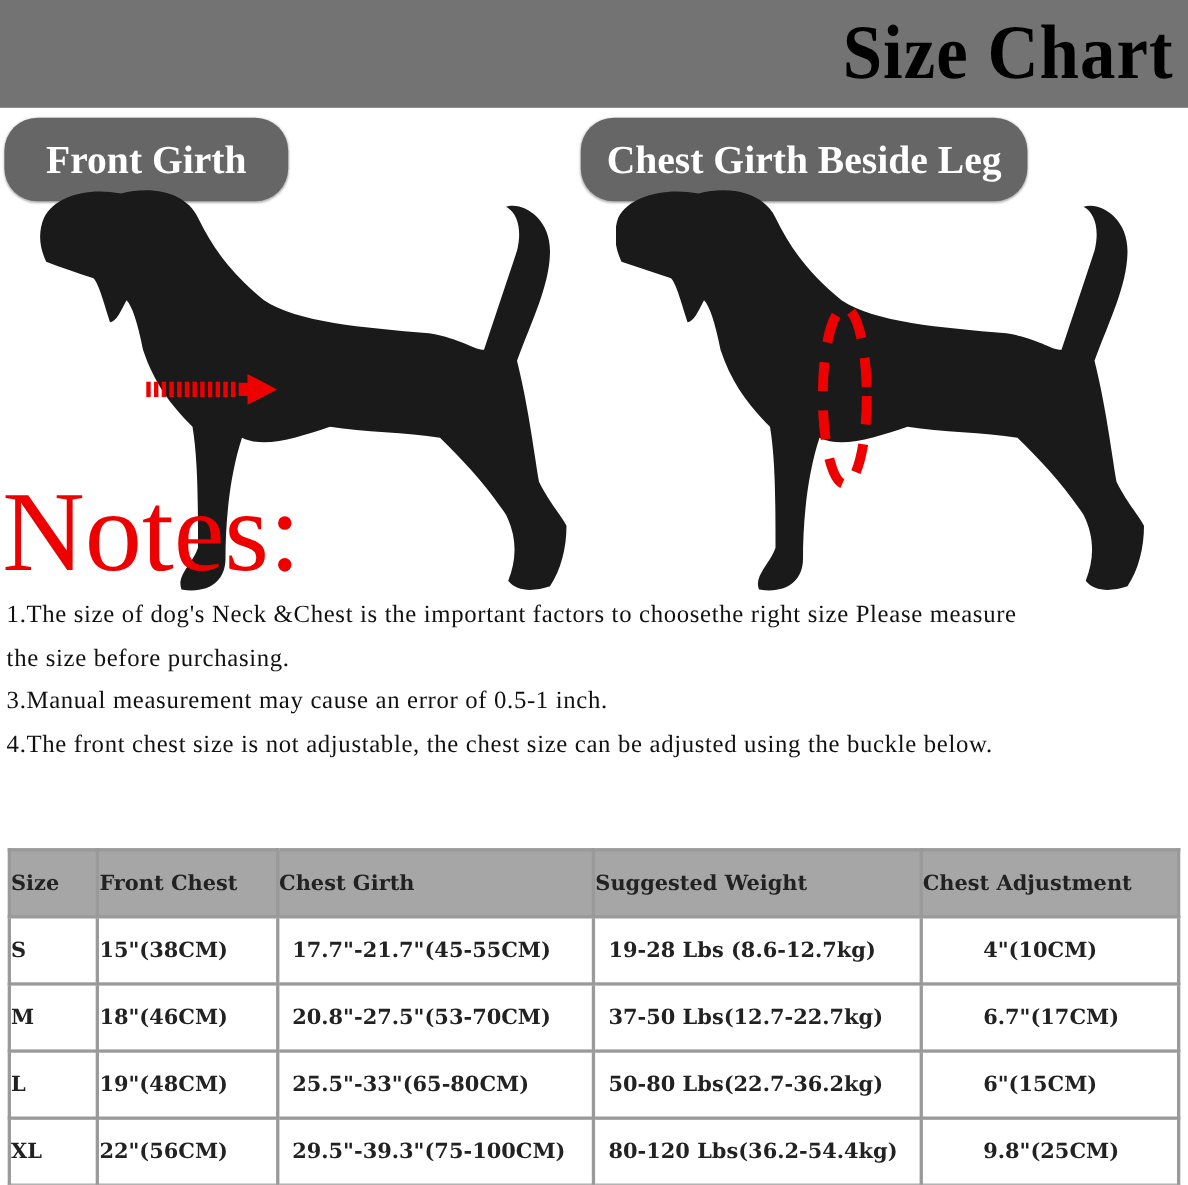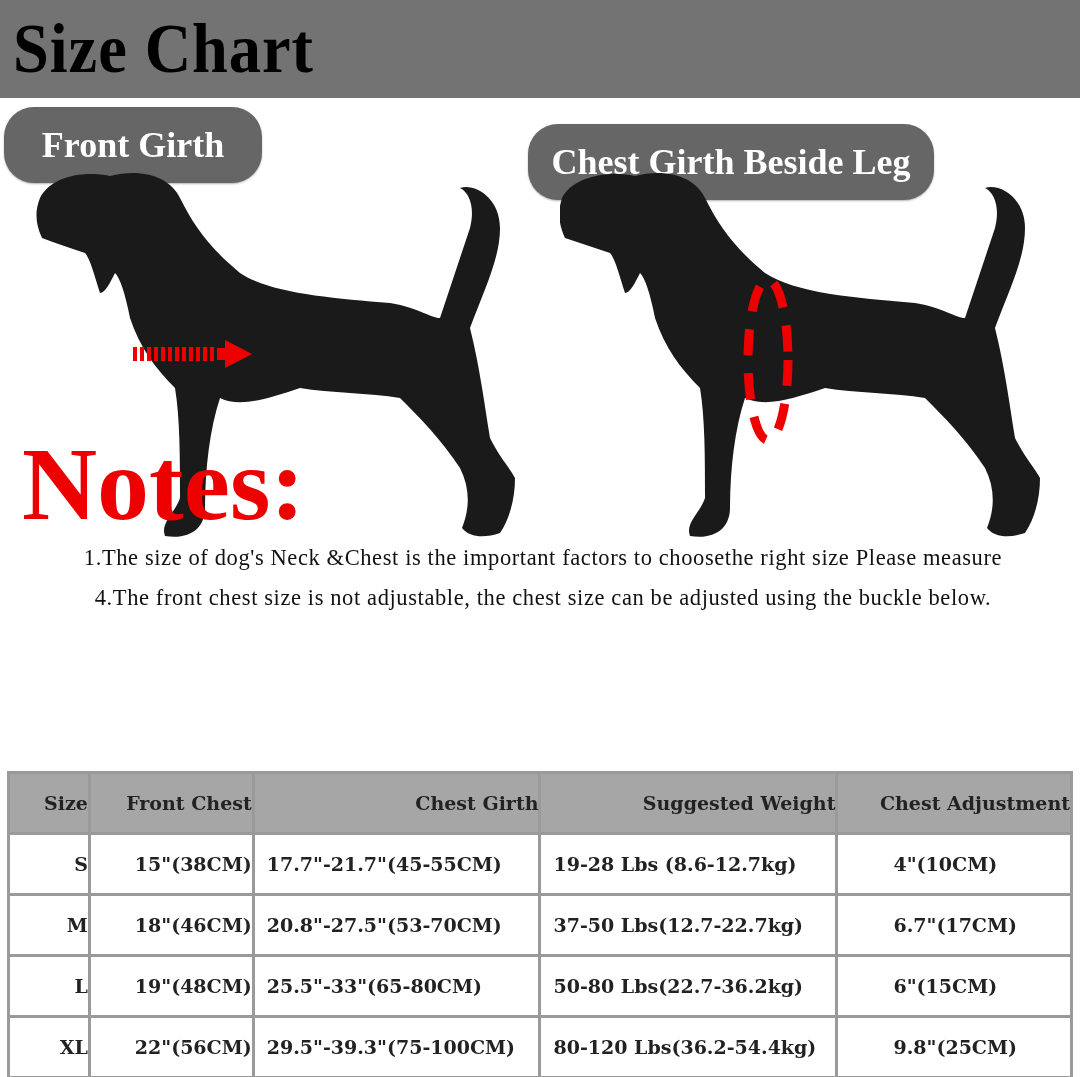--- a/index.html
+++ b/index.html
@@ -2,62 +2,62 @@
 <html><head>
   <meta charset="utf-8">
   <style>
     * { box-sizing: border-box; margin: 0; padding: 0; }
     html, body { width: 1080px; height: 1077px; background: #ffffff; overflow: hidden; }
     body { position: relative; font-family: "DejaVu Serif", serif; color: #111; }
 
     .title-bar {
       position: absolute; left: 0; top: 0; width: 1080px; height: 98px;
       background: #737373;
-      display: flex; align-items: center; justify-content: flex-start;
+      display: flex; align-items: center; justify-content: flex-end;
     }
     .title-bar h1 {
       font-family: "Liberation Serif", serif; font-weight: bold;
       font-size: 70px; color: #000; letter-spacing: 1px;
       transform: scaleX(0.92);
     }
 
     .pill {
       position: absolute; height: 76px; border-radius: 30px;
       background: #666666; color: #fff;
       font-family: "Liberation Serif", serif; font-weight: bold; font-size: 36px;
       display: flex; align-items: center; justify-content: center;
       box-shadow: 0 1px 2px rgba(0,0,0,0.3);
     }
     .pill-left { left: 4px; top: 107px; width: 258px; }
-    .pill-right { left: 528px; top: 124px; width: 406px; }
+    .pill-right { left: 528px; top: 107px; width: 406px; }
 
     .dog { position: absolute; }
     .dog-left { left: 30px; top: 168px; width: 500px; height: 382px; }
     .dog-right { left: 560px; top: 168px; width: 500px; height: 382px; }
 
     .notes-heading {
-      position: absolute; left: 22px; top: 432px;
-      font-family: "Liberation Serif", serif; font-weight: bold;
+      position: absolute; left: 2px; top: 432px;
+      font-family: "Liberation Serif", serif; font-weight: normal;
       font-size: 104px; color: #ee0000; line-height: 1;
     }
 
     .notes {
       position: absolute; left: 6px; top: 540px; width: 1074px;
       font-family: "Liberation Serif", serif; font-size: 22.5px;
       color: #111; letter-spacing: 0.6px;
     }
-    .notes p { height: 39.6px; line-height: 36px; white-space: nowrap; text-align: center; }
+    .notes p { height: 39.6px; line-height: 36px; white-space: nowrap; }
 
     table.size-table {
       position: absolute; left: 7px; top: 771px; width: 1066px;
       border-collapse: collapse;
       font-family: "DejaVu Serif", serif; font-size: 19px;
     }
     .size-table th, .size-table td {
-      border: 3px solid #9a9a9a; text-align: right; white-space: nowrap; padding-left: 32px;
+      border: 3px solid #9a9a9a; text-align: left; white-space: nowrap;
     }
     .size-table th {
       background: #a6a6a6; height: 61px; font-weight: bold; font-size: 19px; color: #222;
     }
     .size-table td { background: #ffffff; height: 61px; font-weight: bold; color: #222; }
     .size-table td.left { text-align: left; padding-left: 12px; }
     .size-table td.adj { text-align: left; padding-left: 55px; }
   </style>
 </head>
 <body>
@@ -99,20 +99,22 @@
   </g>
   <g fill="none" stroke="#ee0000" stroke-width="9" stroke-linecap="butt">
     <ellipse cx="208" cy="192" rx="20" ry="80" stroke-dasharray="26 18"></ellipse>
   </g>
 </svg>
 
 <div class="notes-heading">Notes:</div>
 
 <div class="notes">
   <p>1.The size of dog's Neck &amp;Chest is the important factors to choosethe right size Please measure</p>
+  <p>the size before purchasing.</p>
+  <p>3.Manual measurement may cause an error of 0.5-1 inch.</p>
   <p>4.The front chest size is not adjustable,  the chest size can be adjusted using the buckle below.</p>
 </div>
 
 <table class="size-table">
   <colgroup>
     <col style="width:81px">
       <col style="width:164px">
       <col style="width:288px">
       <col style="width:298px">
       <col style="width:235px">

